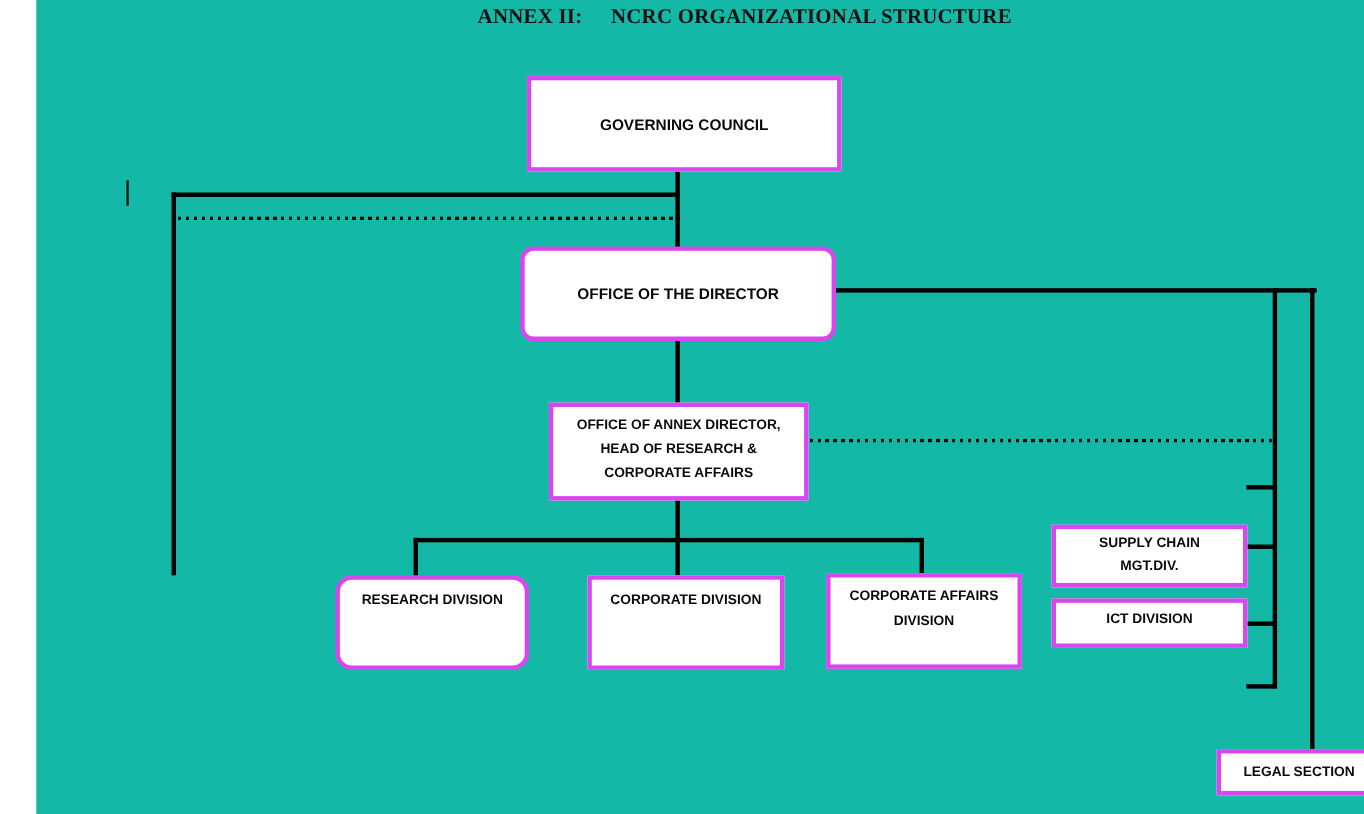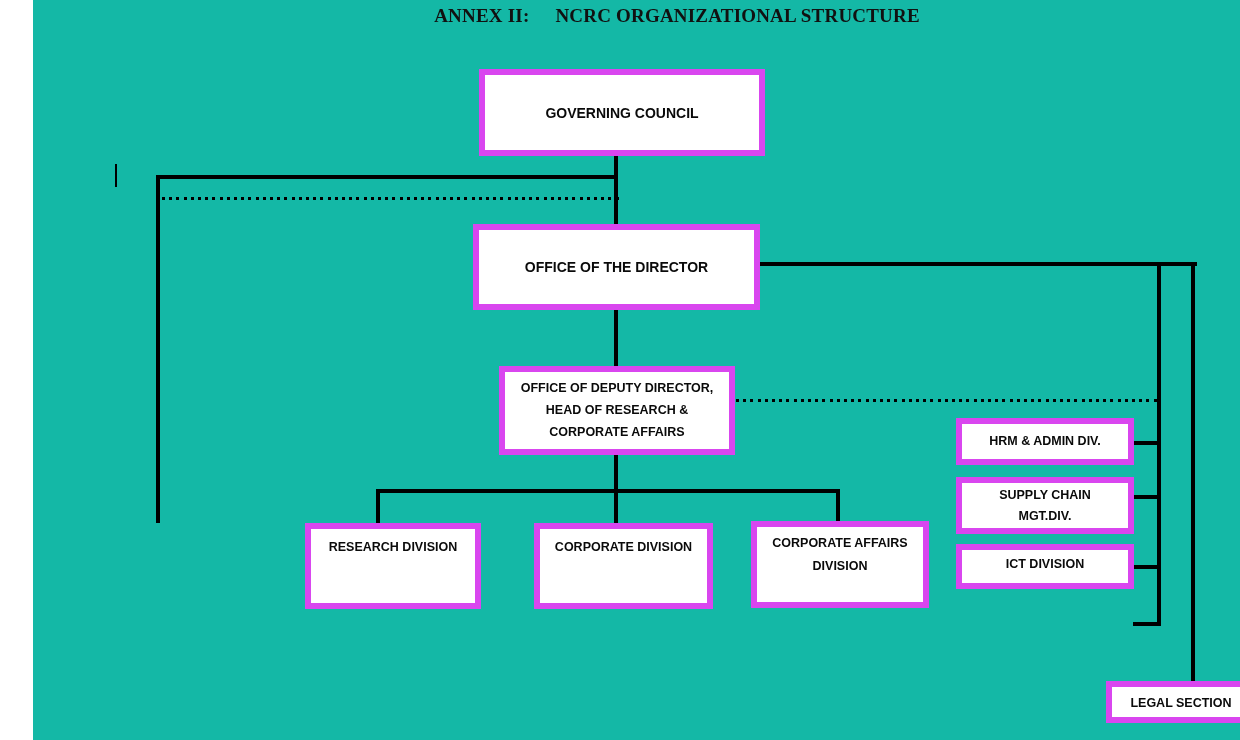--- a/index.html
+++ b/index.html
@@ -8,21 +8,21 @@
     font-family:"Liberation Sans",sans-serif;overflow:hidden;margin-left:33px;
   }
   .page-title{
     position:absolute;top:5px;left:0;right:0;box-sizing:border-box;
     padding-left:48px;text-align:center;
     font-family:"Liberation Serif",serif;font-weight:bold;font-size:19px;
     color:#111;letter-spacing:.2px;white-space:nowrap;
   }
   .page-title .prefix{margin-right:26px;}
   .org-box{
-    position:absolute;box-sizing:border-box;border:6px solid #d946ef;background:#fff;
+    position:absolute;box-sizing:border-box;border:4px solid #d946ef;background:#fff;
     display:flex;flex-direction:column;align-items:center;text-align:center;
     font-weight:bold;color:#0a0a0a;font-size:12.5px;line-height:22px;
   }
   .org-box.big{font-size:14px;justify-content:center;}
   .ln{position:absolute;background:#000;}
   .dotted{
     position:absolute;height:3px;background:none;
     background-image:repeating-linear-gradient(to right,#000 0 3px,transparent 3px 7.2px);
   }
 </style>
@@ -54,47 +54,44 @@
   <div class="ln" style="left:581px;top:489px;width:4px;height:36px;"></div>
   <div class="ln" style="left:803px;top:489px;width:4px;height:34px;"></div>
 
   <div class="dotted" style="left:129px;top:197px;width:457px;"></div>
   <div class="dotted" style="left:703px;top:399px;width:421px;"></div>
 
   <div class="org-box big" style="left:446px;top:69px;width:286px;height:87px;">
     <div>GOVERNING COUNCIL</div>
   </div>
 
-  <div class="org-box big" style="left:440px;top:224px;width:287px;height:86px;">
+  <div class="org-box big" style="left:440px;top:224px;width:287px;height:86px;border-radius:12px;">
     <div>OFFICE OF THE DIRECTOR</div>
   </div>
 
   <div class="org-box" style="left:466px;top:366px;width:236px;height:89px;padding-top:5px;">
-    <div>OFFICE OF DEPUTY DIRECTOR,</div>
+    <div>OFFICE OF ANNEX DIRECTOR,</div>
     <div>HEAD OF RESEARCH &amp;</div>
     <div>CORPORATE AFFAIRS</div>
   </div>
 
 
-  <div class="org-box" style="left:272px;top:523px;width:176px;height:86px;padding-top:8px;line-height:20px;">
+  <div class="org-box" style="left:272px;top:523px;width:176px;height:86px;padding-top:8px;line-height:20px;border-radius:15px;">
     <div>RESEARCH DIVISION</div>
   </div>
 
   <div class="org-box" style="left:501px;top:523px;width:179px;height:86px;padding-top:8px;line-height:20px;">
     <div>CORPORATE DIVISION</div>
   </div>
 
   <div class="org-box" style="left:718px;top:521px;width:178px;height:87px;padding-top:5px;line-height:23px;">
     <div>CORPORATE AFFAIRS</div>
     <div>DIVISION</div>
   </div>
 
-  <div class="org-box" style="left:923px;top:418px;width:178px;height:47px;padding-top:7px;line-height:20px;">
-    <div>HRM &amp; ADMIN DIV.</div>
-  </div>
 
   <div class="org-box" style="left:923px;top:477px;width:178px;height:57px;padding-top:2px;line-height:21px;">
     <div>SUPPLY CHAIN</div>
     <div>MGT.DIV.</div>
   </div>
 
   <div class="org-box" style="left:923px;top:544px;width:178px;height:45px;padding-top:4px;line-height:20px;">
     <div>ICT DIVISION</div>
   </div>
 

